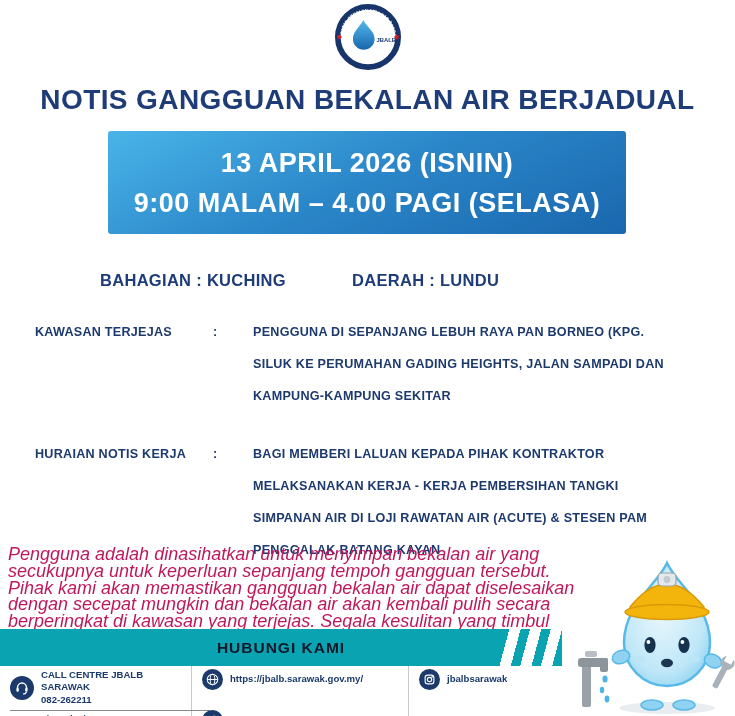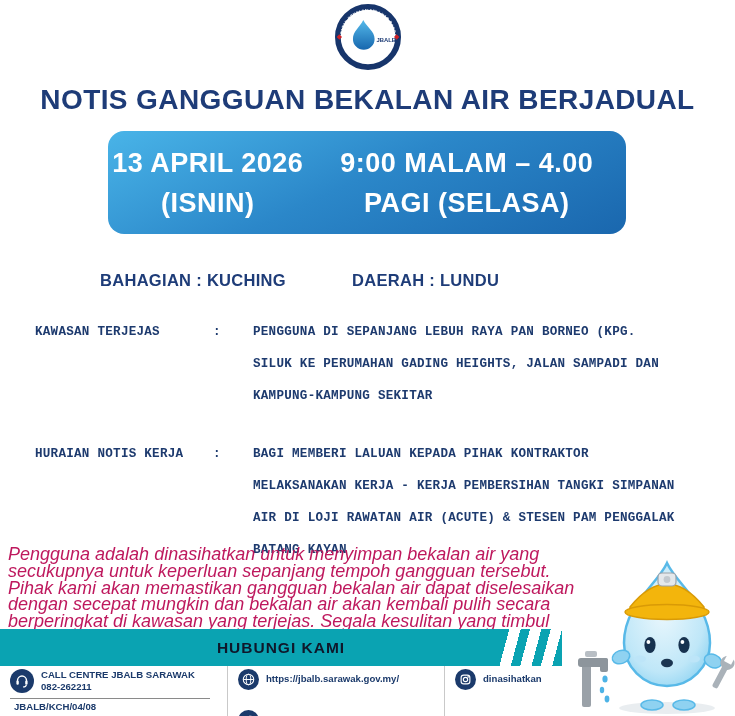--- a/index.html
+++ b/index.html
@@ -12,31 +12,31 @@
     color:#1d3a6e;
   }
   .logo { position:absolute; top:4px; left:50%; transform:translateX(-50%); width:66px; height:66px; }
   .title {
     position:absolute; top:84px; left:0; width:100%;
     text-align:center; font-size:28px; font-weight:700; color:#1e3c78; letter-spacing:0.4px;
   }
   .date-banner {
     position:absolute; top:131px; left:108px; width:518px; height:103px;
     background:linear-gradient(155deg,#49b4e8 0%,#2b87c9 48%,#1a67ae 100%);
-    border-radius:16px;
-    display:flex; flex-direction:row; align-items:center; justify-content:center;
+    border-radius:3px;
+    display:flex; flex-direction:column; align-items:center; justify-content:center;
     color:#ffffff; font-weight:700; font-size:27px; letter-spacing:0.5px;
   }
   .date-banner .line { line-height:40px; text-align:center; }
   .region-row {
     position:absolute; top:271px; left:100px;
     display:flex; gap:66px;
     font-size:16.5px; font-weight:700; color:#1e3c78; letter-spacing:0.3px;
   }
-  .details { position:absolute; top:316px; left:35px; width:645px;font-family:Liberation Mono, monospace; }
+  .details { position:absolute; top:316px; left:35px; width:645px; }
   .detail-row {
     display:grid; grid-template-columns:178px 40px auto;
     margin-bottom:26px;
   }
   .detail-label, .detail-colon, .detail-text {
     font-size:12.6px; font-weight:700; color:#1d3a6e; letter-spacing:0.25px; line-height:32px;
   }
   .detail-text { text-align:left; }
   .disclaimer {
     position:absolute; top:546px; left:8px; width:590px;
@@ -52,21 +52,21 @@
   }
   .contact-banner .stripes {
     position:absolute; right:0; top:0; bottom:0; width:62px;
     background:repeating-linear-gradient(105deg,#0aa3b2 0 9px,#ffffff 9px 20px);
   }
   .footer {
     position:absolute; top:666px; left:0; width:562px; height:50px;
     display:flex; background:#ffffff;
   }
   .f-col { padding:3px 8px 0 10px; }
-  .f-col1 { width:228px; border-right:1px solid #c9c9c9; }
+  .f-col1 { width:192px; border-right:1px solid #c9c9c9; }
   .f-col2 { width:217px; border-right:1px solid #c9c9c9; display:flex; flex-direction:column; gap:20px; }
   .f-col3 { flex:1; }
   .f-row { display:flex; align-items:center; gap:7px; }
   .f-icon { width:24px; height:24px; flex:0 0 auto; }
   .f-icon.small { width:21px; height:21px; }
   .f-text { font-size:9.6px; font-weight:700; color:#1b3a6b; line-height:1.3; }
   .f-divider { border-top:1px solid #8a8a8a; margin:4px 0 2px 0; width:200px; }
   .ref-no { font-size:9.6px; font-weight:700; color:#1b3a6b; padding-left:4px; }
   .mascot { position:absolute; left:572px; top:545px; width:163px; height:171px; }
 </style>
@@ -168,21 +168,21 @@
     </div>
 
     <div class="f-col f-col3">
       <div class="f-row">
         <svg class="f-icon small" viewBox="0 0 24 24">
           <circle cx="12" cy="12" r="12" fill="#1b3a6b"></circle>
           <rect x="7" y="7" width="10" height="10" rx="3" fill="none" stroke="#ffffff" stroke-width="1.3"></rect>
           <circle cx="12" cy="12" r="2.5" fill="none" stroke="#ffffff" stroke-width="1.3"></circle>
           <circle cx="15" cy="9" r="0.9" fill="#ffffff"></circle>
         </svg>
-        <span class="f-text">dinasihatkan</span>
+        <span class="f-text">jbalbsarawak</span>
       </div>
     </div>
   </div>
 
   <svg class="mascot" viewBox="0 0 163 171">
     <defs>
       <radialGradient id="bodyGrad" cx="0.45" cy="0.4" r="0.75">
         <stop offset="0" stop-color="#eaf7fd"></stop>
         <stop offset="0.65" stop-color="#bfe7f8"></stop>
         <stop offset="1" stop-color="#7ecdf0"></stop>

